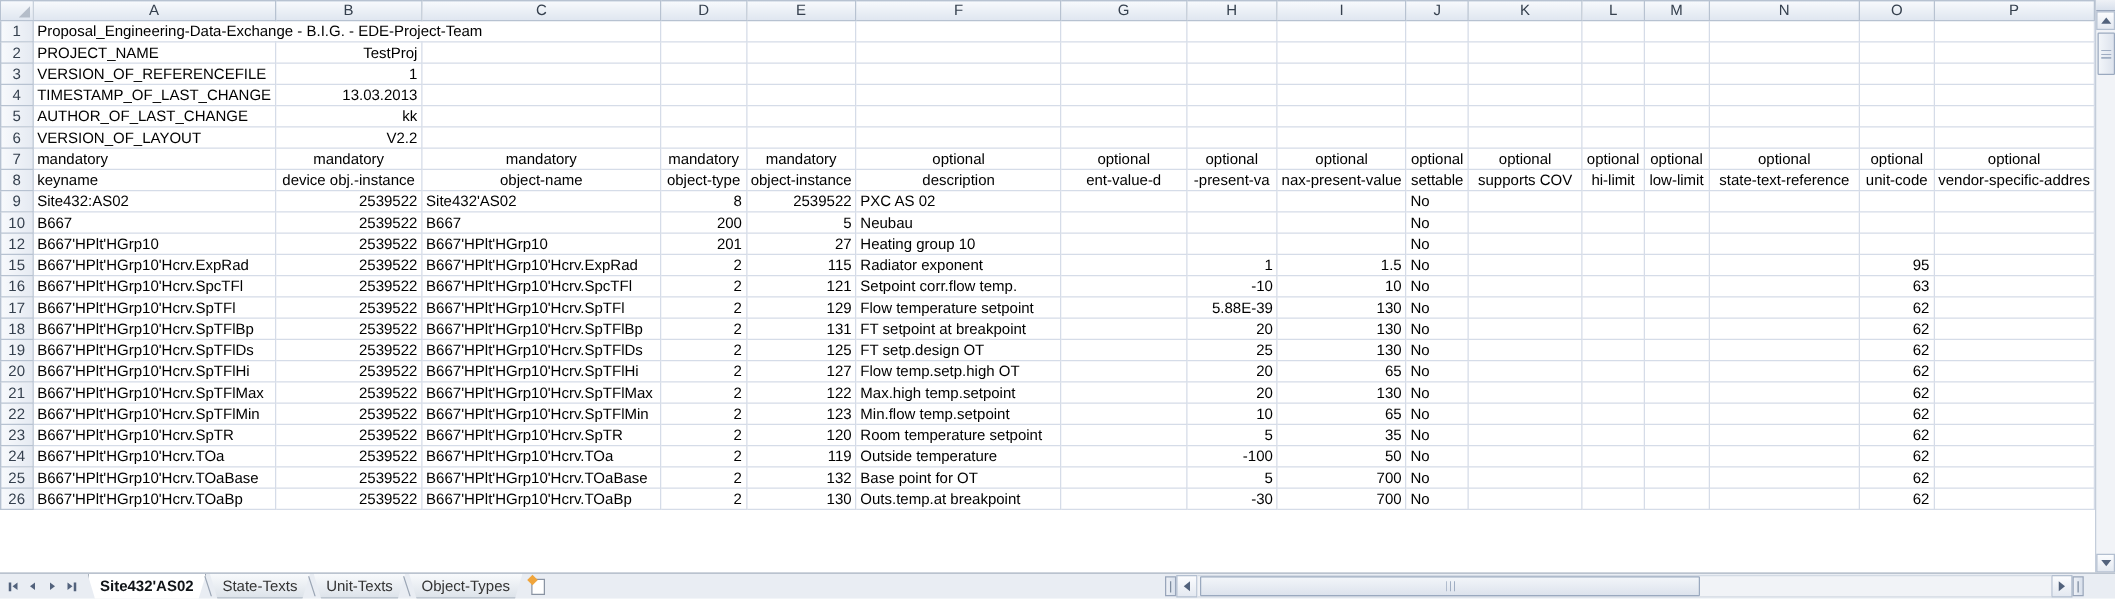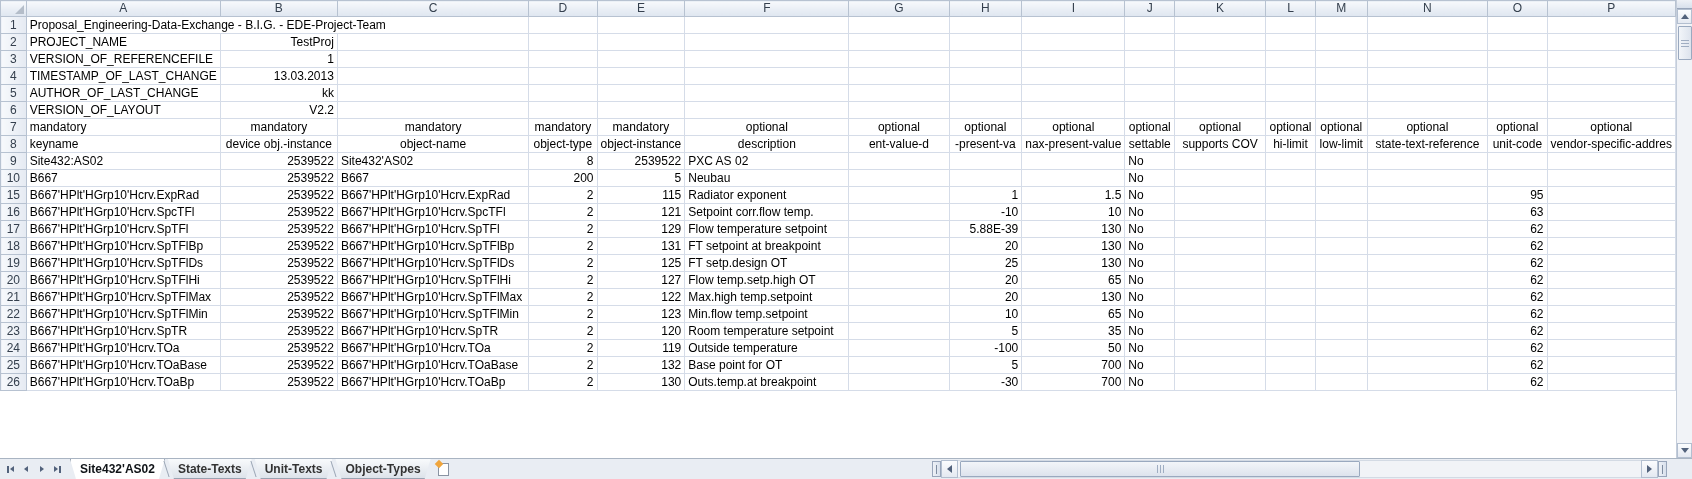--- a/index.html
+++ b/index.html
@@ -48,21 +48,21 @@
 
   
   .bottom { position:absolute; left:0; top:458px; width:1692px; height:21px; background:#e9edf3;
             border-top:1px solid #a9b4c2; display:flex; align-items:stretch; }
   .tabnav { display:flex; align-items:center; padding:0 2px; }
   .navbtn { width:16px; height:17px; display:flex; align-items:center; justify-content:center; cursor:default; }
   .tabs { display:flex; align-items:stretch; margin-left:2px; }
   .tab { position:relative; display:flex; align-items:center; padding:0 10px; height:100%;
          background:linear-gradient(#f8fafc,#dde3ea); color:#333;
          clip-path:polygon(0 0,100% 0,calc(100% - 6px) 100%,6px 100%);
-         border-bottom:1px solid #98a3b2; cursor:default;font-weight:bold; }
+         border-bottom:1px solid #98a3b2; cursor:default; }
   .tab.active { background:#ffffff; font-weight:bold; color:#101418; border-bottom-color:#fff;
                 box-shadow:inset 1px 0 0 #8c98a8, inset -1px 0 0 #8c98a8; }
   .tab-sep { width:1px; background:#9aa5b4; transform:skewX(18deg); margin:2px 1px; }
   .newsheet { width:26px; display:flex; align-items:center; justify-content:center; cursor:default; }
   .sheet-ico { position:relative; width:11px; height:13px; background:#fff; border:1px solid #8a94a3; }
   .sheet-ico::before { content:""; position:absolute; left:-3px; top:-3px; width:6px; height:6px;
                        background:#f0a53c; transform:rotate(45deg); }
   .bspacer { flex:1; }
   .hsplit { width:9px; margin:2px 0; background:linear-gradient(90deg,#eef1f6,#d8e0ec);
             border:1px solid #98a5ba; display:flex; align-items:center; justify-content:center; }
@@ -308,20 +308,39 @@
             <td class="a-right"></td>
             <td class="a-left">No</td>
             <td class="a-left"></td>
             <td class="a-right"></td>
             <td class="a-right"></td>
             <td class="a-right"></td>
             <td class="a-right"></td>
             <td class="a-left"></td>
           </tr>
           <tr>
+            <th>12</th>
+            <td class="a-left">B667'HPlt'HGrp10</td>
+            <td class="a-right">2539522</td>
+            <td class="a-left">B667'HPlt'HGrp10</td>
+            <td class="a-right">201</td>
+            <td class="a-right">27</td>
+            <td class="a-left">Heating group 10</td>
+            <td class="a-right"></td>
+            <td class="a-right"></td>
+            <td class="a-right"></td>
+            <td class="a-left">No</td>
+            <td class="a-left"></td>
+            <td class="a-right"></td>
+            <td class="a-right"></td>
+            <td class="a-right"></td>
+            <td class="a-right"></td>
+            <td class="a-left"></td>
+          </tr>
+          <tr>
             <th>15</th>
             <td class="a-left">B667'HPlt'HGrp10'Hcrv.ExpRad</td>
             <td class="a-right">2539522</td>
             <td class="a-left">B667'HPlt'HGrp10'Hcrv.ExpRad</td>
             <td class="a-right">2</td>
             <td class="a-right">115</td>
             <td class="a-left">Radiator exponent</td>
             <td class="a-right"></td>
             <td class="a-right">1</td>
             <td class="a-right">1.5</td>

